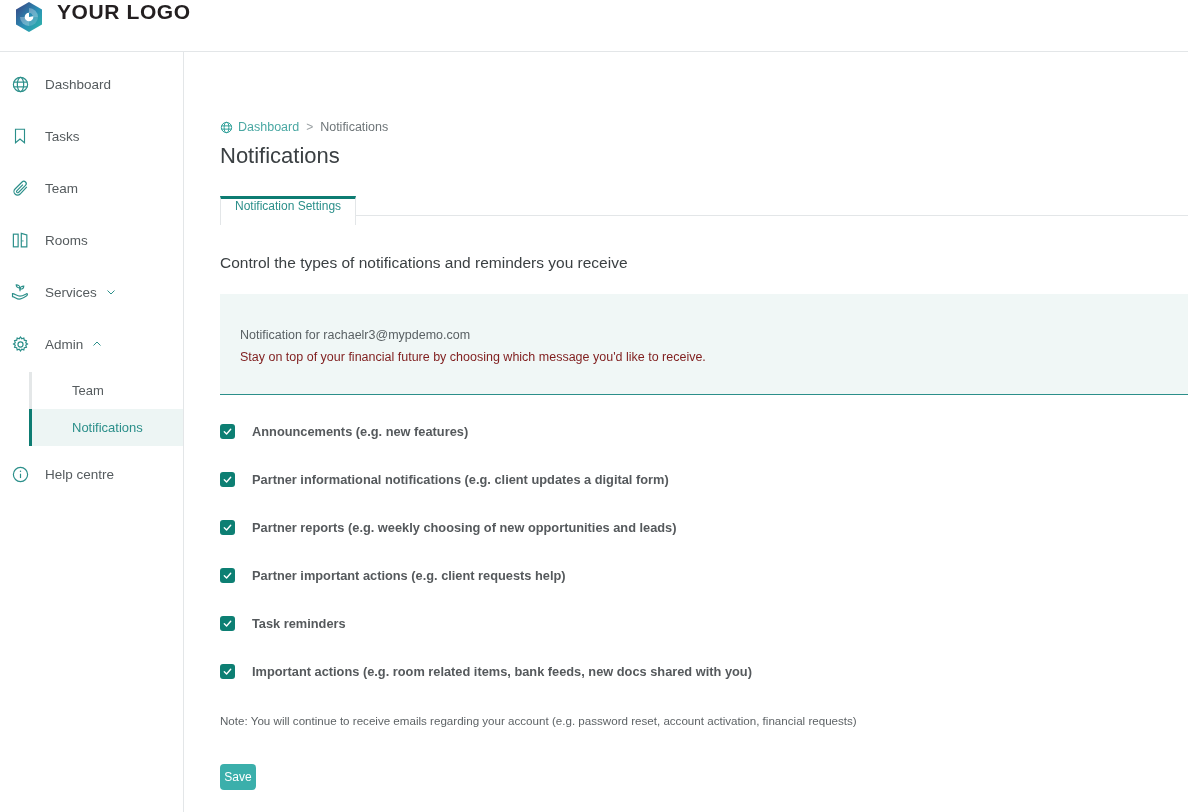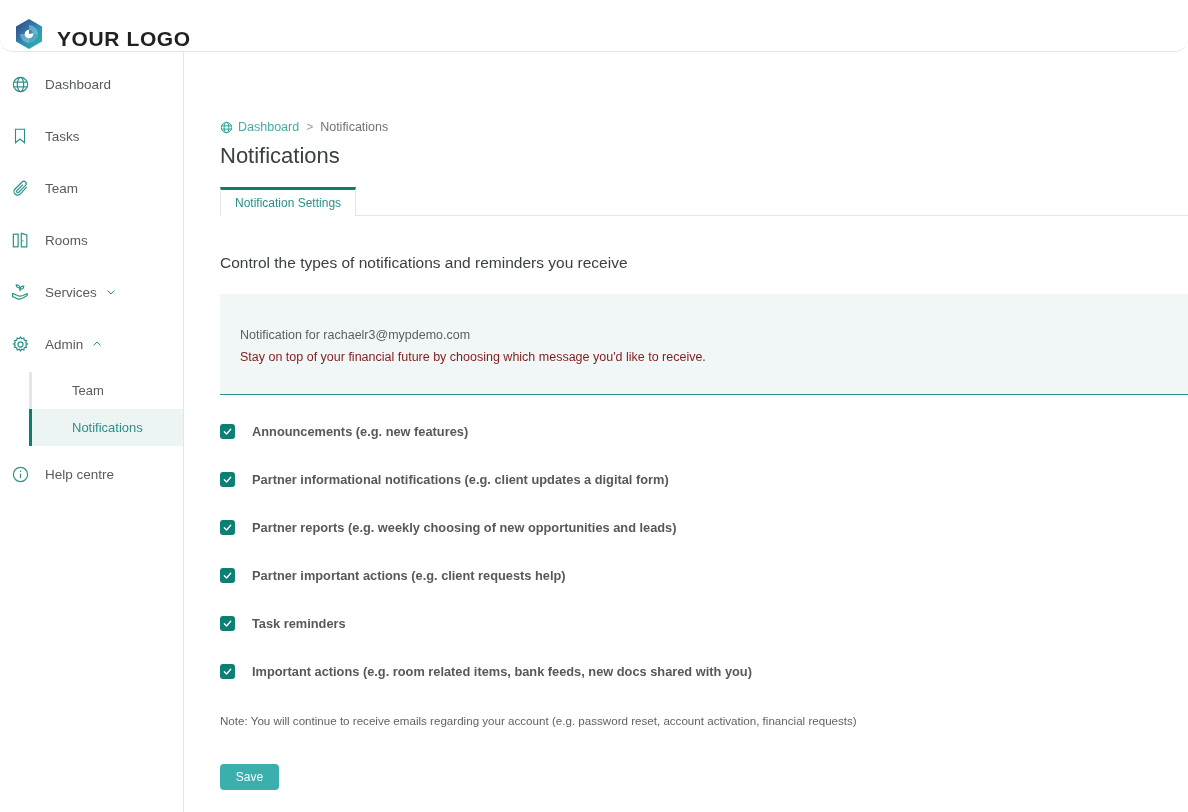--- a/index.html
+++ b/index.html
@@ -8,25 +8,24 @@
     background: #ffffff;
     font-family: "Liberation Sans", sans-serif;
     color: #4a4a4a;
     overflow: hidden;
   }
   .app { display: flex; flex-direction: column; width: 1188px; height: 812px; }
 
   
   .header {
     height: 52px; flex: 0 0 52px;
-    display: flex; align-items: flex-end;
+    display: flex; align-items: flex-start;
     border-bottom: 1px solid #e3e6e8;
     padding-left: 12px;
     background: #fff;
-    border-radius: 13px;
   }
   .logo-mark { width: 34px; height: 34px; flex: 0 0 34px; }
   .logo-text {
     margin-left: 11px;
     font-size: 21px; font-weight: bold; letter-spacing: 0.6px;
     color: #231f20;
   }
 
   
   .body { display: flex; flex: 1 1 auto; min-height: 0; }
@@ -104,28 +103,28 @@
   
   .tabs {
     display: flex; align-items: flex-end;
     border-bottom: 1px solid #e3e6e8;
     margin-right: 0;
     height: 29px;
   }
   .tab {
     height: 29px;
     padding: 0 14px;
-    display: flex; align-items: center;
+    display: flex; align-items: flex-start;
     font-size: 12px;
     color: #2b8f8a;
     background: #fff;
     border: 1px solid #e3e6e8;
     border-top: 3px solid #0d7c72;
     border-bottom: none;
-    position: relative; top: 1px;
+    position: relative; top: 10px;
     cursor: pointer;
   }
 
   .section-head {
     font-size: 15.5px;
     color: #3b4043;
     margin: 38px 0 22px 0;
   }
 
   
@@ -161,21 +160,21 @@
   }
 
   .note {
     font-size: 11.6px;
     color: #5e6366;
     margin-top: 31px;
   }
 
   .save-btn {
     margin-top: 37px;
-    width: 59px; height: 26px;
+    width: 36px; height: 26px;
     background: #3bafab;
     color: #ffffff;
     border: none; border-radius: 4px;
     font-size: 12px;
     font-family: "Liberation Sans", sans-serif;
     display: flex; align-items: center; justify-content: center;
     cursor: pointer;
   }
 </style>
 </head>

